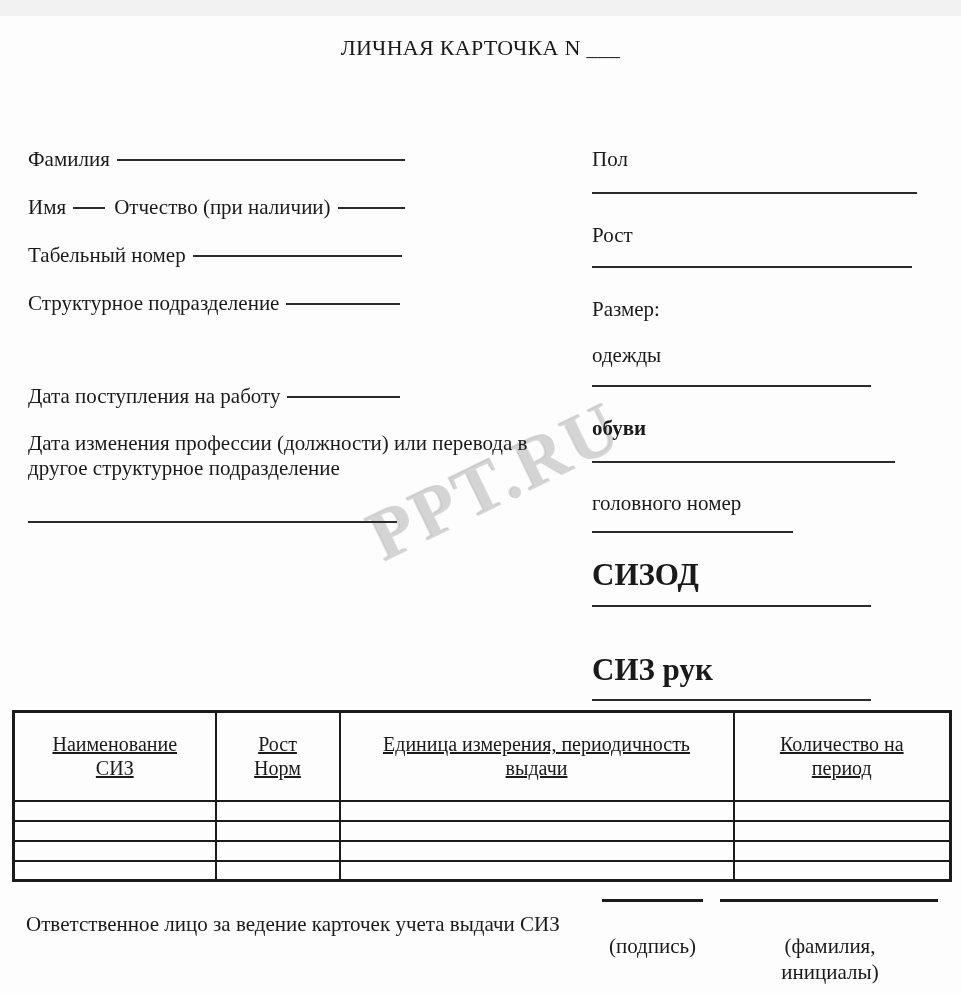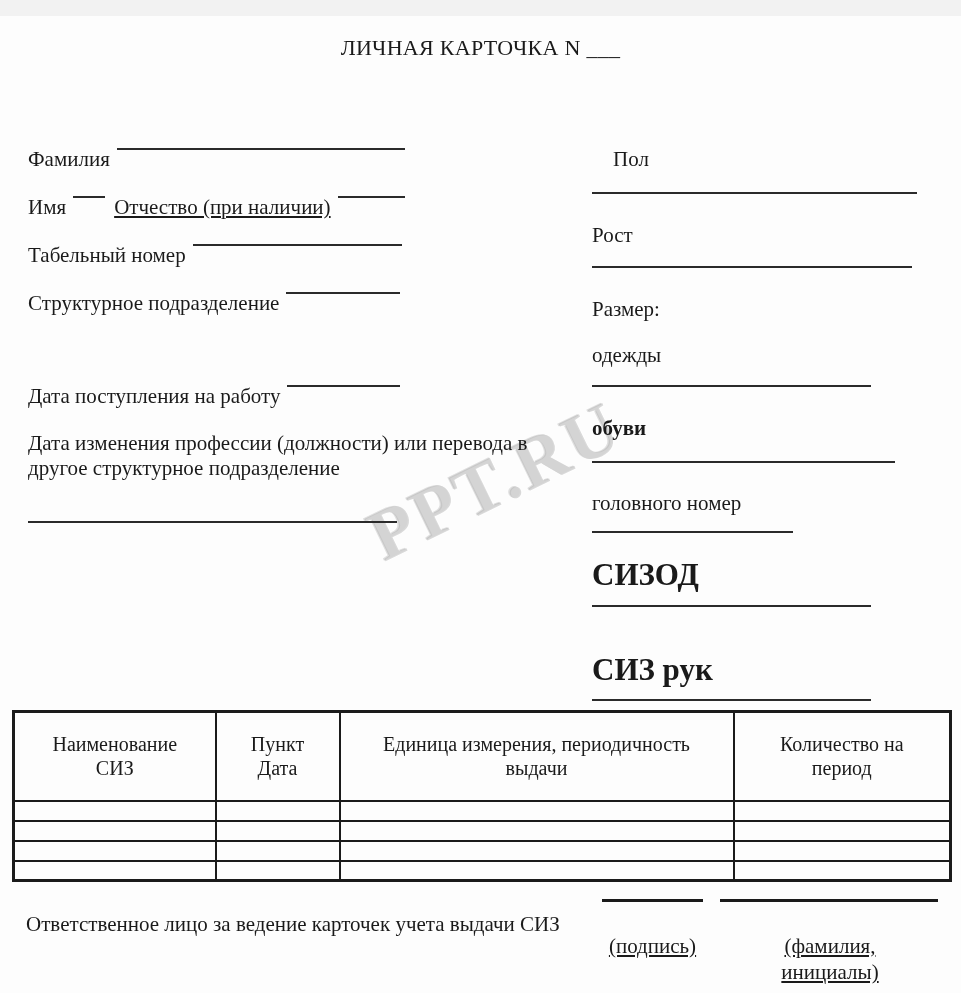--- a/index.html
+++ b/index.html
@@ -28,21 +28,21 @@
   }
   .subtitle {
     position: absolute;
     top: 72px; left: 0; right: 0;
     text-align: center;
     font-size: 21px;
   }
   .fieldrow {
     position: absolute;
     display: flex;
-    align-items: flex-start;
+    align-items: center;
     font-size: 21px;
     line-height: 25px;
   }
   .fieldrow .lbl { white-space: nowrap; }
   .fieldrow .fill {
     flex: 1 1 auto;
     border-bottom: 2px solid #2b2b2b;
     margin-left: 7px;
     height: 3px;
   }
@@ -90,48 +90,47 @@
   table.siz th, table.siz td {
     border: 2px solid #1b1b1b;
     font-size: 20px;
     font-weight: normal;
     text-align: center;
     vertical-align: middle;
     line-height: 24px;
     padding: 2px 24px;
   }
   table.siz { border: 3px solid #1b1b1b; }
-  table.siz thead th { height: 89px; }
+  table.siz thead th { height: 89px; text-decoration: underline; }
   table.siz tbody td { height: 20px; padding: 0; }
   .caption {
     position: absolute;
     font-size: 21px;
     line-height: 26px;
     text-align: center;
-    text-decoration: underline;
   }
 </style>
 </head>
 <body>
 
 <div class="page">
 
   <div class="title">ЛИЧНАЯ КАРТОЧКА N ___</div>
 
   <div class="watermark">PPT.RU</div>
 
   <div class="fieldrow" style="left:28px; top:131px; width:377px;">
     <span class="lbl">Фамилия</span>
     <span class="fill"></span>
   </div>
 
   <div class="fieldrow" style="left:28px; top:179px; width:377px;">
     <span class="lbl">Имя</span>
     <span class="fill fixed" style="width:32px;"></span>
-    <span class="lbl" style="margin-left:9px;text-decoration:underline;">Отчество (при наличии)</span>
+    <span class="lbl" style="margin-left:9px;">Отчество (при наличии)</span>
     <span class="fill"></span>
   </div>
 
   <div class="fieldrow" style="left:28px; top:227px; width:374px;">
     <span class="lbl">Табельный номер</span>
     <span class="fill"></span>
   </div>
 
   <div class="fieldrow" style="left:28px; top:275px; width:372px;">
     <span class="lbl">Структурное подразделение</span>
@@ -140,21 +139,21 @@
 
 
   <div class="fieldrow" style="left:28px; top:368px; width:372px;">
     <span class="lbl">Дата поступления на работу</span>
     <span class="fill"></span>
   </div>
 
   <div class="para" style="left:28px; top:415px; width:552px;">Дата изменения профессии (должности) или перевода в другое структурное подразделение</div>
   <div class="uline" style="left:28px; top:505px; width:369px;"></div>
 
-  <span class="rlabel" style="left:613px; top:131px;">Пол</span>
+  <span class="rlabel" style="left:592px; top:131px;">Пол</span>
   <div class="uline" style="left:592px; top:176px; width:325px;"></div>
 
   <span class="rlabel" style="left:592px; top:207px;text-align:right;">Рост</span>
   <div class="uline" style="left:592px; top:250px; width:320px;"></div>
 
   <span class="rlabel" style="left:592px; top:281px;">Размер:</span>
 
   <span class="rlabel" style="left:592px; top:327px;">одежды</span>
   <div class="uline" style="left:592px; top:369px; width:279px;"></div>
 
@@ -173,21 +172,21 @@
   <table class="siz">
     <colgroup>
       <col style="width:202px;">
       <col style="width:124px;">
       <col style="width:394px;">
       <col style="width:217px;">
     </colgroup>
     <thead>
       <tr>
         <th>Наименование СИЗ</th>
-        <th>Пункт Дата</th>
+        <th>Рост Норм</th>
         <th>Единица измерения, периодичность выдачи</th>
         <th>Количество на период</th>
       </tr>
     </thead>
     <tbody>
       <tr>
         <td></td>
           <td></td>
           <td></td>
           <td></td>

